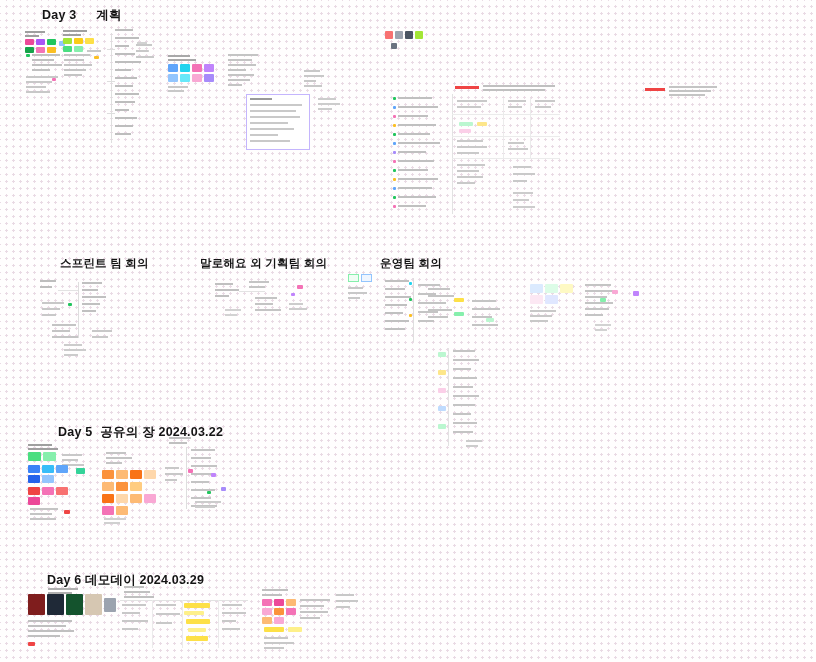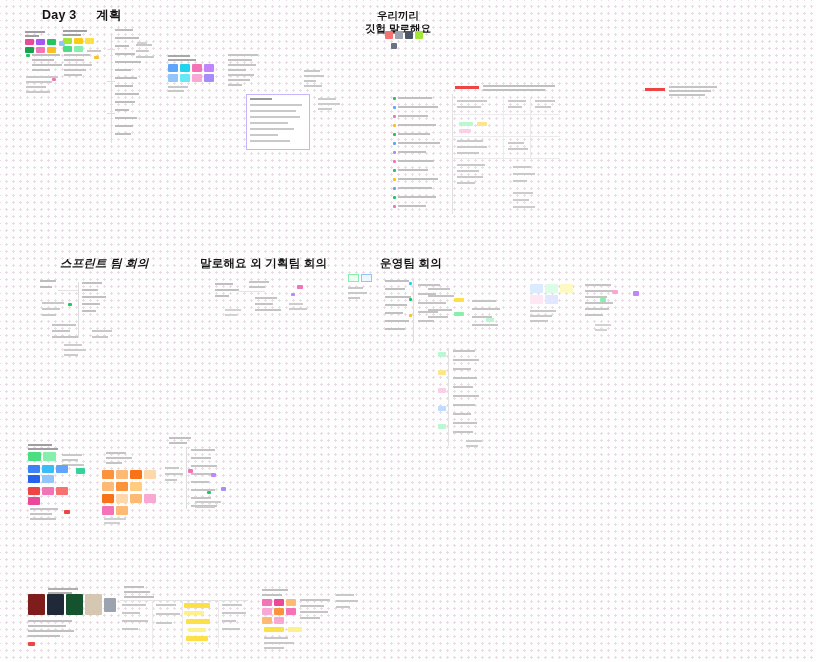--- a/index.html
+++ b/index.html
@@ -21,30 +21,30 @@
 </style>
 </head>
 <body>
 
 <div class="canvas" style="background-color: rgb(255, 254, 254); background-image: radial-gradient(circle, rgb(233, 218, 228) 1px, transparent 1.1px);">
 
   <div class="sec-title" style="left:42px;top:7px;">
     <span>Day 3</span><span class="sub gap20">계획</span>
   </div>
 
-  <div class="github-note" style="left:353px;top:9px;">
-    <div>우리끼리</div>
-    <div>깃헙 말로해요</div>
-  </div>
-
-  <div class="sec-title meeting" style="left:60px;top:256px;font-style:italic;">스프린트 팀 회의</div>
+
+  <div class="sec-title meeting" style="left:60px;top:256px;">스프린트 팀 회의</div>
   <div class="sec-title meeting" style="left:200px;top:256px;">말로해요 외 기획팀 회의</div>
   <div class="sec-title meeting" style="left:380px;top:256px;">운영팀 회의</div>
 
-
+  <div class="sec-title" style="left:58px;top:424px;">
+    <span>Day 5</span><span class="sub gap8">공유의 장 2024.03.22</span>
+  </div>
+
+  <div class="sec-title" style="left:47px;top:572px;">Day 6 데모데이 2024.03.29</div>
 
   <div id="decor-root">
       <div class="cluster" style="left: 25px; top: 31px;">
         <div style="left: 0px; top: 0px; width: 20px; height: 2px; background: rgb(159, 159, 159);"></div>
         <div style="left: 0px; top: 4px; width: 14px; height: 2px; background: rgb(159, 159, 159);"></div>
         <div style="left: 0px; top: 8px; width: 9px; height: 6px; background: rgb(236, 72, 153); border-radius: 1px;"></div>
         <div style="left: 11px; top: 8px; width: 9px; height: 6px; background: rgb(168, 85, 247); border-radius: 1px;"></div>
         <div style="left: 22px; top: 8px; width: 9px; height: 6px; background: rgb(34, 197, 94); border-radius: 1px;"></div>
         <div style="left: 0px; top: 16px; width: 9px; height: 6px; background: rgb(22, 163, 74); border-radius: 1px;"></div>
         <div style="left: 11px; top: 16px; width: 9px; height: 6px; background: rgb(244, 114, 182); border-radius: 1px;"></div>

